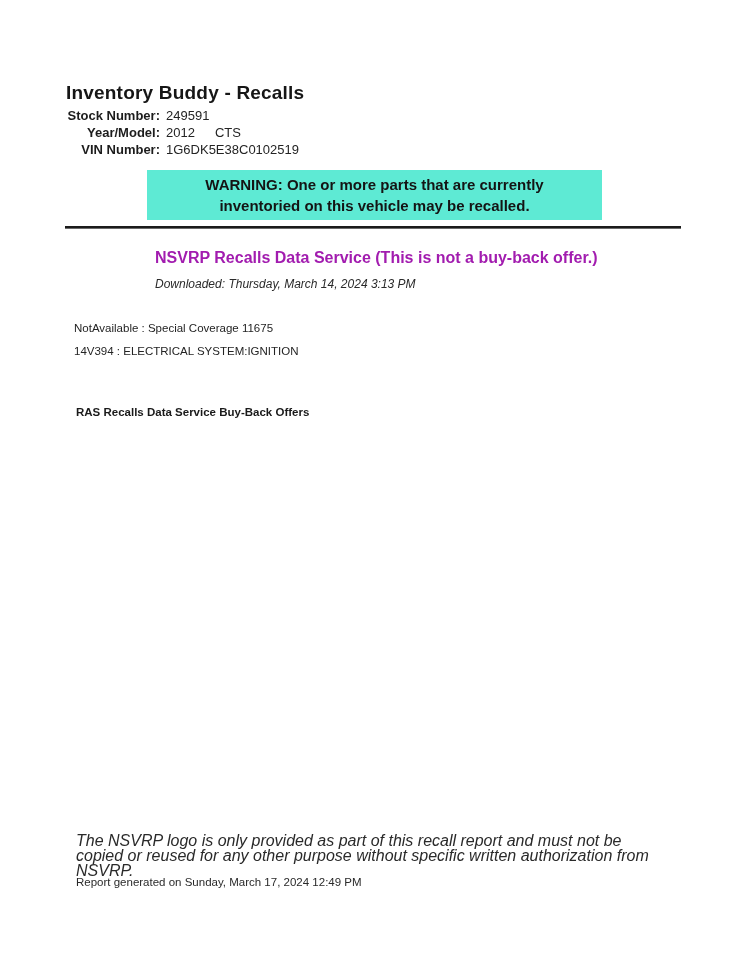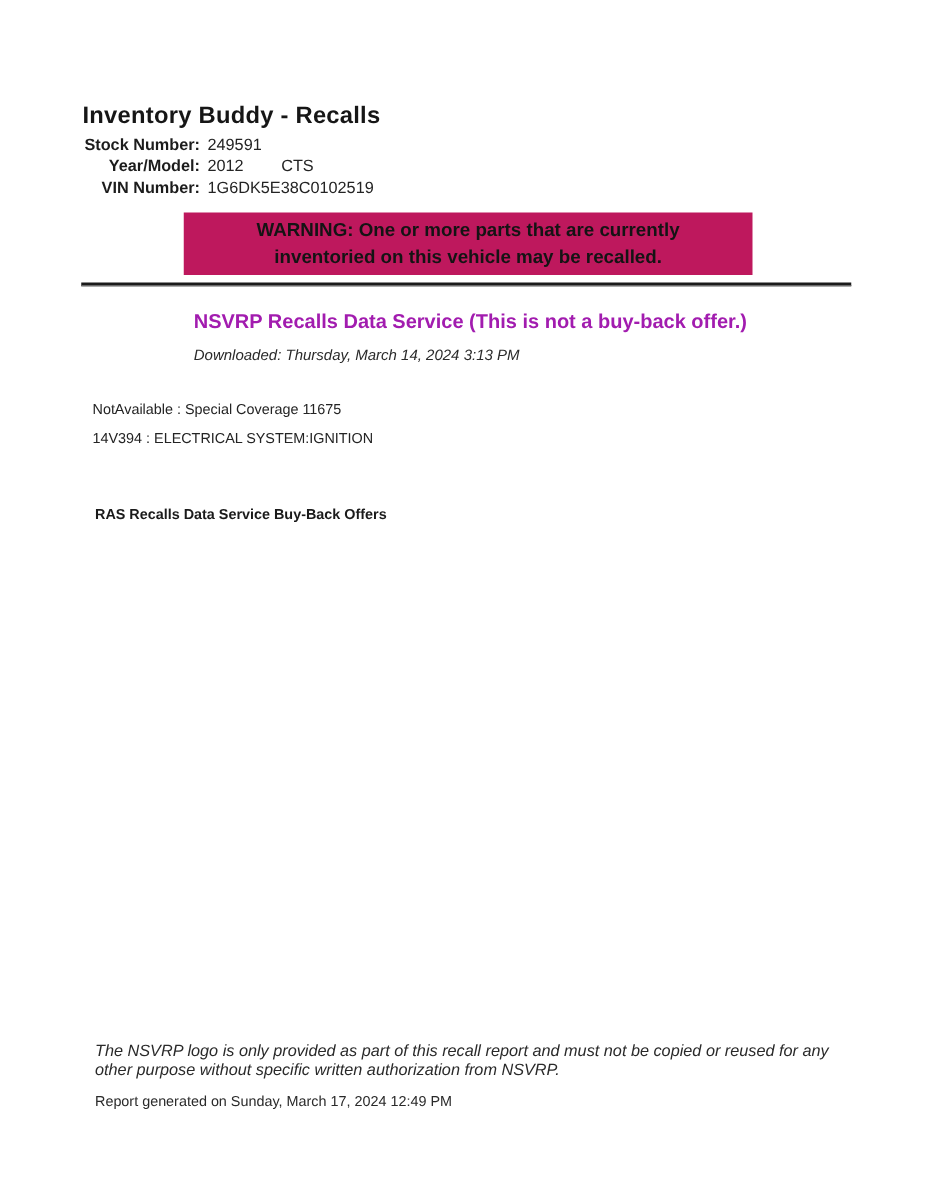--- a/index.html
+++ b/index.html
@@ -34,21 +34,21 @@
   }
   .vi-row { display: flex; }
   .vi-label {
     width: 100px;
     text-align: right;
     font-weight: 700;
     color: #1c1c1c;
     padding-right: 6px;
   }
   .vi-value { color: #242424; }
-  .vi-model { margin-left: 30px; }
+  .vi-model { margin-left: 20px; }
   .warning-box {
     position: absolute;
     left: 147px;
     top: 170px;
     width: 455px;
     height: 50px;
     background: #fbfb05;
     text-align: center;
     font-size: 15px;
     font-weight: 700;
@@ -108,21 +108,21 @@
     left: 74px;
     top: 471px;
     font-size: 11.5px;
     color: #242424;
   }
   .footer-disclaimer {
     position: absolute;
     left: 76px;
     top: 833px;
     width: 596px;
-    font-size: 13px;
+    font-size: 16px;
     font-style: italic;
     line-height: 15px;
     color: #2a2a2a;
   }
   .footer-generated {
     position: absolute;
     left: 76px;
     top: 876px;
     font-size: 11.5px;
     color: #2a2a2a;
@@ -144,21 +144,21 @@
       <span class="vi-label">Year/Model:</span>
       <span class="vi-value">2012</span>
       <span class="vi-value vi-model">CTS</span>
     </div>
     <div class="vi-row">
       <span class="vi-label">VIN Number:</span>
       <span class="vi-value">1G6DK5E38C0102519</span>
     </div>
   </div>
 
-  <div class="warning-box" style="background: #be185d;">
+  <div class="warning-box" style="background: #5eead4;">
     <div>WARNING: One or more parts that are currently</div>
     <div>inventoried on this vehicle may be recalled.</div>
   </div>
 
   <div class="rule"></div>
 
   <div class="nsvrp-heading">NSVRP Recalls Data Service (This is not a buy-back offer.)</div>
   <div class="downloaded-line">Downloaded: Thursday, March 14, 2024 3:13 PM</div>
 
   <div class="recall-line-1">NotAvailable : Special Coverage 11675</div>

